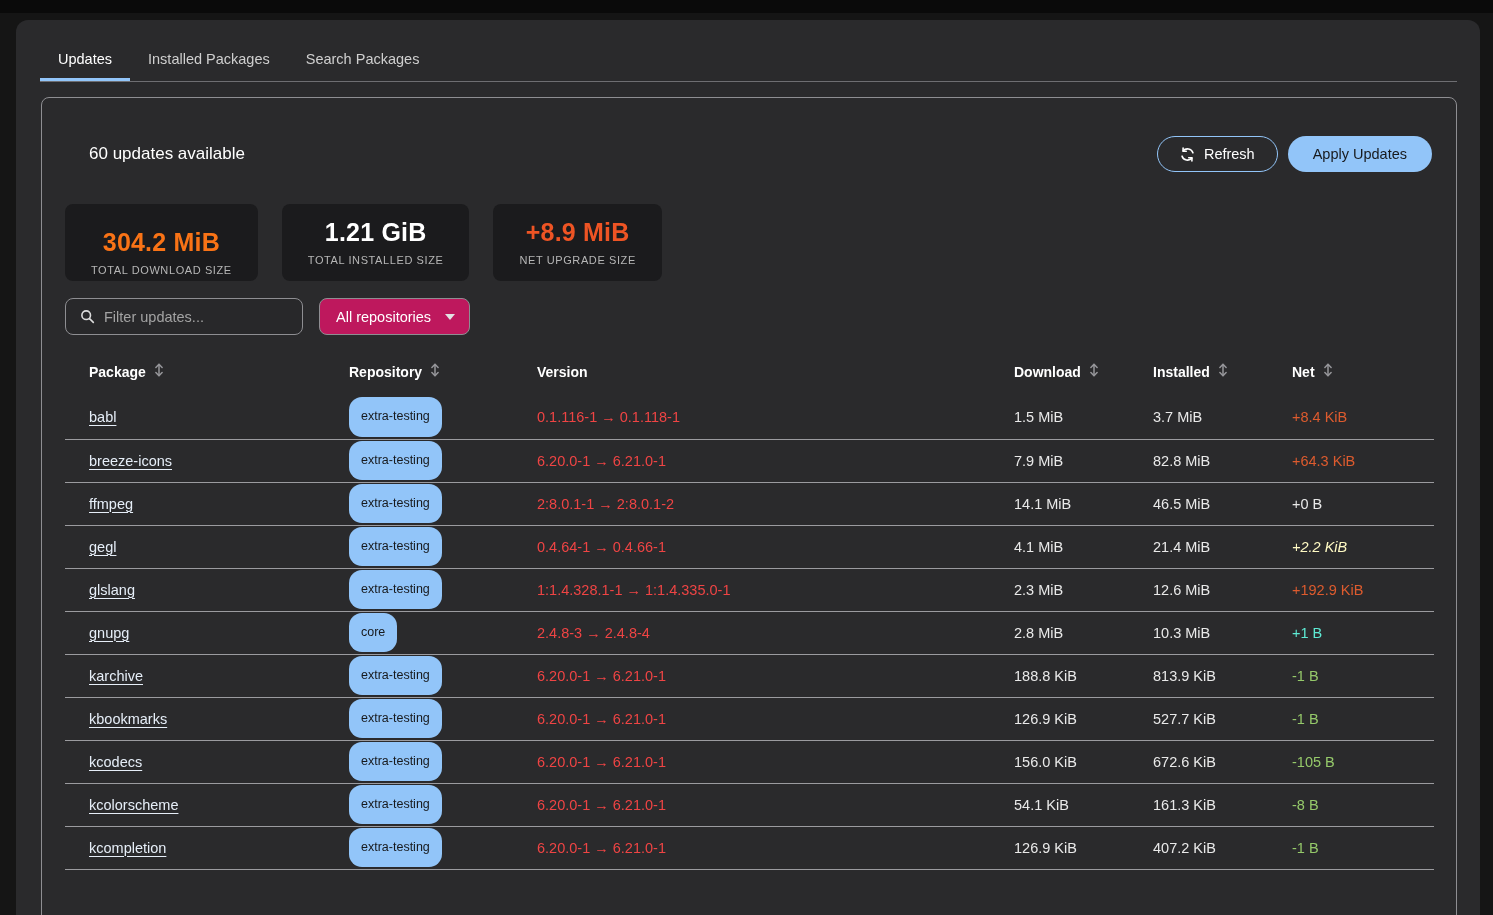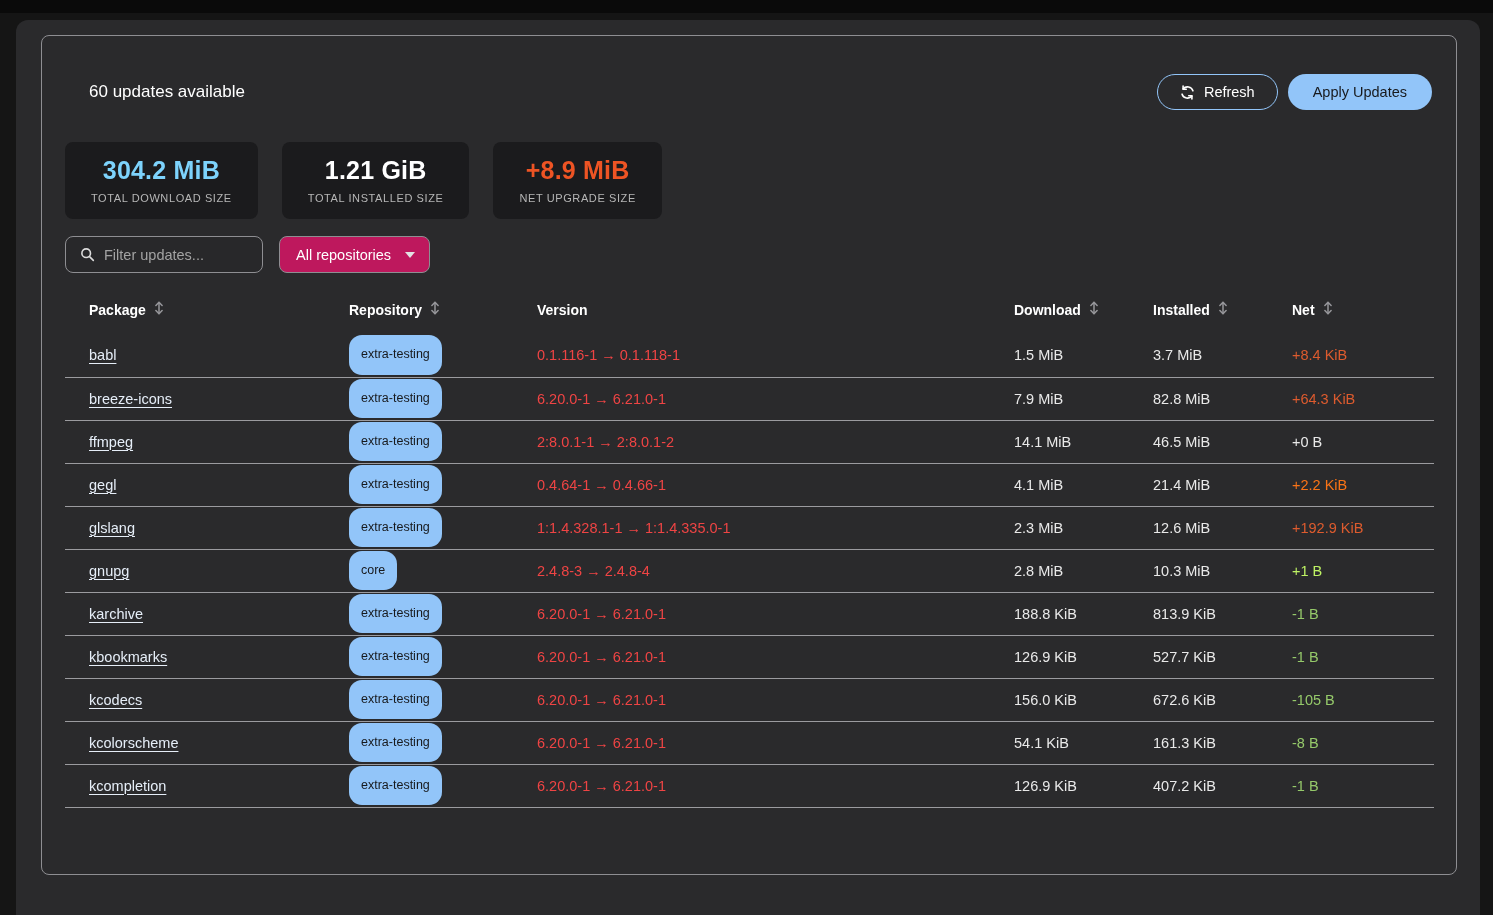--- a/index.html
+++ b/index.html
@@ -66,21 +66,21 @@
     background: #1b1b1d; border-radius: 8px;
     height: 77px; padding: 13px 26px 0 26px;
     display: flex; flex-direction: column; align-items: center; justify-content: flex-start;
     min-width: 160px;
   }
   .stat-value { font-size: 25px; font-weight: 700; line-height: 1.2; letter-spacing: 0.2px; }
   .stat-label { font-size: 11px; color: #b6b6b6; letter-spacing: 0.6px; margin-top: 7px; font-weight: 500; }
   
   .filter-row { display: flex; gap: 16px; margin: 17px 0 0 23px; }
   .search-box {
-    width: 198px; height: 37px;
+    width: 238px; height: 37px;
     border: 1px solid #8e8e92; border-radius: 8px;
     display: flex; align-items: center; padding: 0 12px 0 14px; gap: 9px;
     background: #28282a;
   }
   .search-box input {
     background: transparent; border: none; outline: none;
     color: #e9e9e9; font-size: 14.5px; font-family: inherit; width: 100%;
   }
   .search-box input::placeholder { color: #a3a3a3; }
   .dropdown {
@@ -120,20 +120,31 @@
   }
   .version-text { color: #ef4444; }
 </style>
 </head>
 <body>
 
 <div class="topbar"></div>
 
 <div class="panel">
 
+  <nav class="tabs">
+    <div class="tab active">
+      <span>Updates</span>
+    </div>
+    <div class="tab">
+      <span>Installed Packages</span>
+    </div>
+    <div class="tab">
+      <span>Search Packages</span>
+    </div>
+  </nav>
 
   <section class="card">
 
     <div class="card-header">
       <h2 class="card-title">60 updates available</h2>
       <div class="actions">
         <button class="btn btn-secondary">
           <span style="display:inline-flex">
             <svg width="15" height="15" viewBox="0 0 16 16" fill="none" stroke="currentColor" stroke-width="1.7" stroke-linecap="round" stroke-linejoin="round">
               <path d="M13.8 6.2 A6.1 6.1 0 0 0 3.3 4.2"></path>
@@ -143,21 +154,21 @@
             </svg>
           </span>
           <span>Refresh</span>
         </button>
         <button class="btn btn-primary">Apply Updates</button>
       </div>
     </div>
 
     <div class="stats">
       <div class="stat-card">
-        <div class="stat-value" style="color: #7dd3fc;">304.2 MiB</div>
+        <div class="stat-value" style="color: #f97316; margin-top: 10px;">304.2 MiB</div>
         <div class="stat-label">TOTAL DOWNLOAD SIZE</div>
       </div>
       <div class="stat-card">
         <div class="stat-value" style="color: rgb(255, 255, 255);">1.21 GiB</div>
         <div class="stat-label">TOTAL INSTALLED SIZE</div>
       </div>
       <div class="stat-card">
         <div class="stat-value" style="color: rgb(238, 84, 36);">+8.9 MiB</div>
         <div class="stat-label">NET UPGRADE SIZE</div>
       </div>
@@ -275,37 +286,37 @@
             <td><span>14.1 MiB</span></td>
             <td><span>46.5 MiB</span></td>
             <td><span style="color: rgb(233, 233, 233);">+0 B</span></td>
           </tr>
           <tr>
             <td class="c-pkg"><a class="pkg-link">gegl</a></td>
             <td><span class="badge">extra-testing</span></td>
             <td><span class="version-text">0.4.64-1 → 0.4.66-1</span></td>
             <td><span>4.1 MiB</span></td>
             <td><span>21.4 MiB</span></td>
-            <td><span style="color: #f97316;">+2.2 KiB</span></td>
+            <td><span style="color: #fef9c3; font-style: italic;">+2.2 KiB</span></td>
           </tr>
           <tr>
             <td class="c-pkg"><a class="pkg-link">glslang</a></td>
             <td><span class="badge">extra-testing</span></td>
             <td><span class="version-text">1:1.4.328.1-1 → 1:1.4.335.0-1</span></td>
             <td><span>2.3 MiB</span></td>
             <td><span>12.6 MiB</span></td>
             <td><span style="color: rgb(221, 91, 46);">+192.9 KiB</span></td>
           </tr>
           <tr>
             <td class="c-pkg"><a class="pkg-link">gnupg</a></td>
             <td><span class="badge">core</span></td>
             <td><span class="version-text">2.4.8-3 → 2.4.8-4</span></td>
             <td><span>2.8 MiB</span></td>
             <td><span>10.3 MiB</span></td>
-            <td><span style="color: #bef264;">+1 B</span></td>
+            <td><span style="color: #5eead4;">+1 B</span></td>
           </tr>
           <tr>
             <td class="c-pkg"><a class="pkg-link">karchive</a></td>
             <td><span class="badge">extra-testing</span></td>
             <td><span class="version-text">6.20.0-1 → 6.21.0-1</span></td>
             <td><span>188.8 KiB</span></td>
             <td><span>813.9 KiB</span></td>
             <td><span style="color: rgb(149, 201, 106);">-1 B</span></td>
           </tr>
           <tr>

